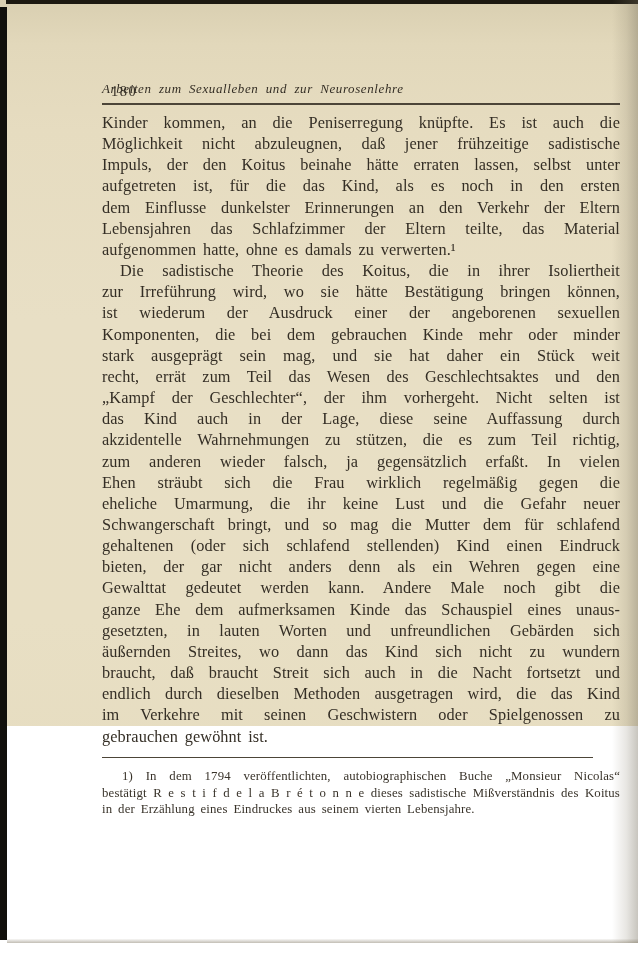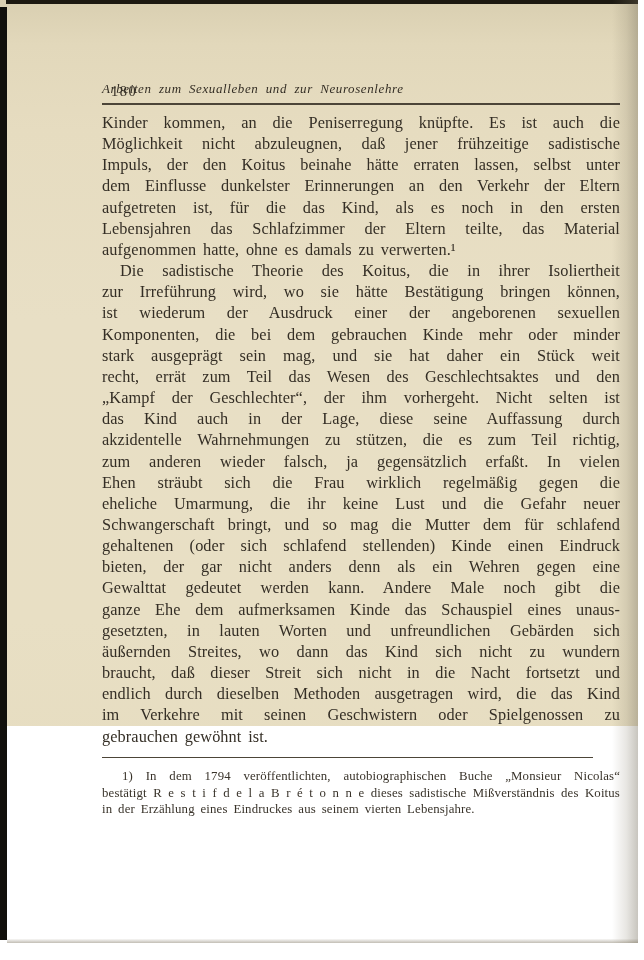--- a/index.html
+++ b/index.html
@@ -97,47 +97,47 @@
         <div class="running-title">Arbeiten zum Sexualleben und zur Neurosenlehre</div>
       </div>
       <div class="head-rule"></div>
 
       <div class="body-text">
 
         <div>
           <div class="line">Kinder kommen, an die Peniserregung knüpfte. Es ist auch die</div>
           <div class="line">Möglichkeit nicht abzuleugnen, daß jener frühzeitige sadistische</div>
           <div class="line">Impuls, der den Koitus beinahe hätte erraten lassen, selbst unter</div>
+          <div class="line">aufgetreten ist, für die das Kind, als es noch in den ersten</div>
           <div class="line">dem Einflusse dunkelster Erinnerungen an den Verkehr der Eltern</div>
-          <div class="line">aufgetreten ist, für die das Kind, als es noch in den ersten</div>
           <div class="line">Lebensjahren das Schlafzimmer der Eltern teilte, das Material</div>
           <div class="line last">aufgenommen hatte, ohne es damals zu verwerten.¹</div>
         </div>
 
         <div>
           <div class="line indent">Die sadistische Theorie des Koitus, die in ihrer Isoliertheit</div>
           <div class="line">zur Irreführung wird, wo sie hätte Bestätigung bringen können,</div>
           <div class="line">ist wiederum der Ausdruck einer der angeborenen sexuellen</div>
           <div class="line">Komponenten, die bei dem gebrauchen Kinde mehr oder minder</div>
           <div class="line">stark ausgeprägt sein mag, und sie hat daher ein Stück weit</div>
           <div class="line">recht, errät zum Teil das Wesen des Geschlechtsaktes und den</div>
           <div class="line">„Kampf der Geschlechter“, der ihm vorhergeht. Nicht selten ist</div>
           <div class="line">das Kind auch in der Lage, diese seine Auffassung durch</div>
           <div class="line">akzidentelle Wahrnehmungen zu stützen, die es zum Teil richtig,</div>
           <div class="line">zum anderen wieder falsch, ja gegensätzlich erfaßt. In vielen</div>
           <div class="line">Ehen sträubt sich die Frau wirklich regelmäßig gegen die</div>
           <div class="line">eheliche Umarmung, die ihr keine Lust und die Gefahr neuer</div>
           <div class="line">Schwangerschaft bringt, und so mag die Mutter dem für schlafend</div>
-          <div class="line">gehaltenen (oder sich schlafend stellenden) Kinde einen Eindruck</div>
+          <div class="line">gehaltenen (oder sich schlafend stellenden) Kind einen Eindruck</div>
           <div class="line">bieten, der gar nicht anders denn als ein Wehren gegen eine</div>
           <div class="line">Gewalttat gedeutet werden kann. Andere Male noch gibt die</div>
           <div class="line">ganze Ehe dem aufmerksamen Kinde das Schauspiel eines unaus-</div>
           <div class="line">gesetzten, in lauten Worten und unfreundlichen Gebärden sich</div>
           <div class="line">äußernden Streites, wo dann das Kind sich nicht zu wundern</div>
-          <div class="line">braucht, daß dieser Streit sich nicht in die Nacht fortsetzt und</div>
+          <div class="line">braucht, daß braucht Streit sich auch in die Nacht fortsetzt und</div>
           <div class="line">endlich durch dieselben Methoden ausgetragen wird, die das Kind</div>
           <div class="line">im Verkehre mit seinen Geschwistern oder Spielgenossen zu</div>
           <div class="line last">gebrauchen gewöhnt ist.</div>
         </div>
 
       </div>
 
       <div class="foot-rule"></div>
 
       <div class="footnote">

